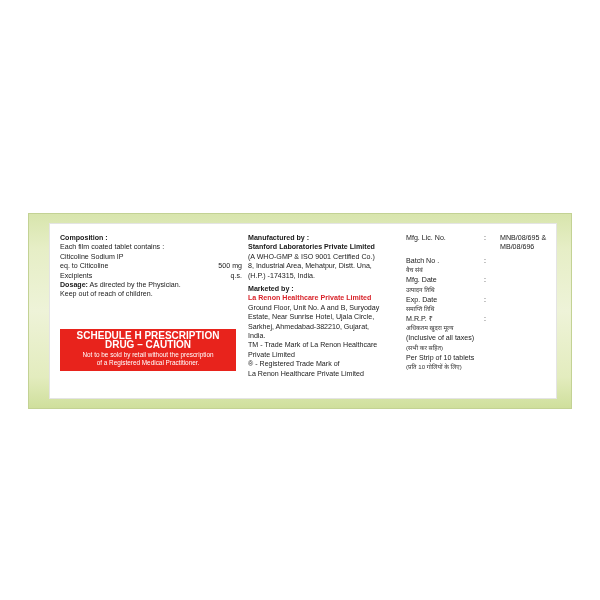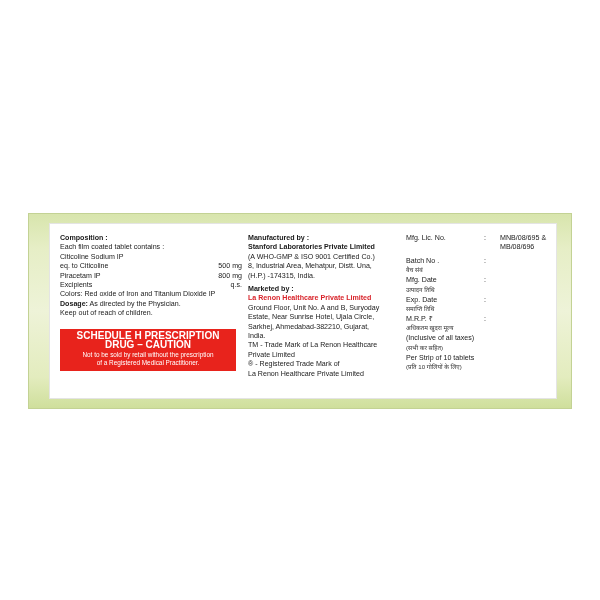--- a/index.html
+++ b/index.html
@@ -111,29 +111,24 @@
 
       <div class="row-amt">
         <span class="nm">Citicoline Sodium IP</span>
         <span class="amt"></span>
       </div>
       <div class="row-amt">
         <span class="nm">eq. to Citicoline</span>
         <span class="amt">500 mg</span>
       </div>
       <div class="row-amt">
-        <span class="nm">Piracetam IP</span>
-        <span class="amt">800 mg</span>
-      </div>
-      <div class="row-amt">
         <span class="nm">Excipients</span>
         <span class="amt">q.s.</span>
       </div>
 
-      <div class="line">Colors: Red oxide of Iron and Titanium Dioxide IP</div>
 
       <div class="line"><span class="bold">Dosage:</span><span> As directed by the Physician.</span></div>
 
 
       <div class="line">Keep out of reach of children.</div>
     </div>
 
     <div id="warning-box">
       <div id="warning-title">SCHEDULE H PRESCRIPTION
 DRUG – CAUTION</div>

